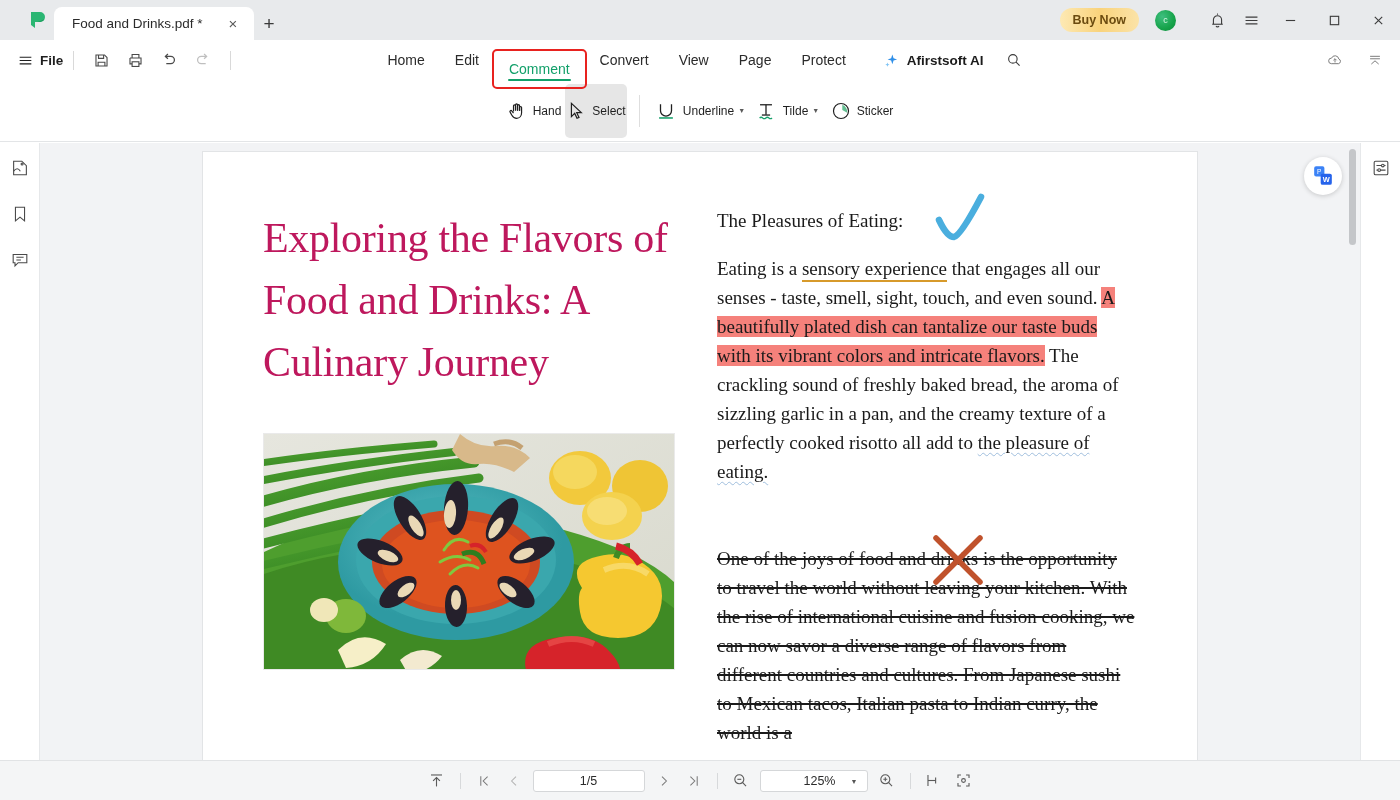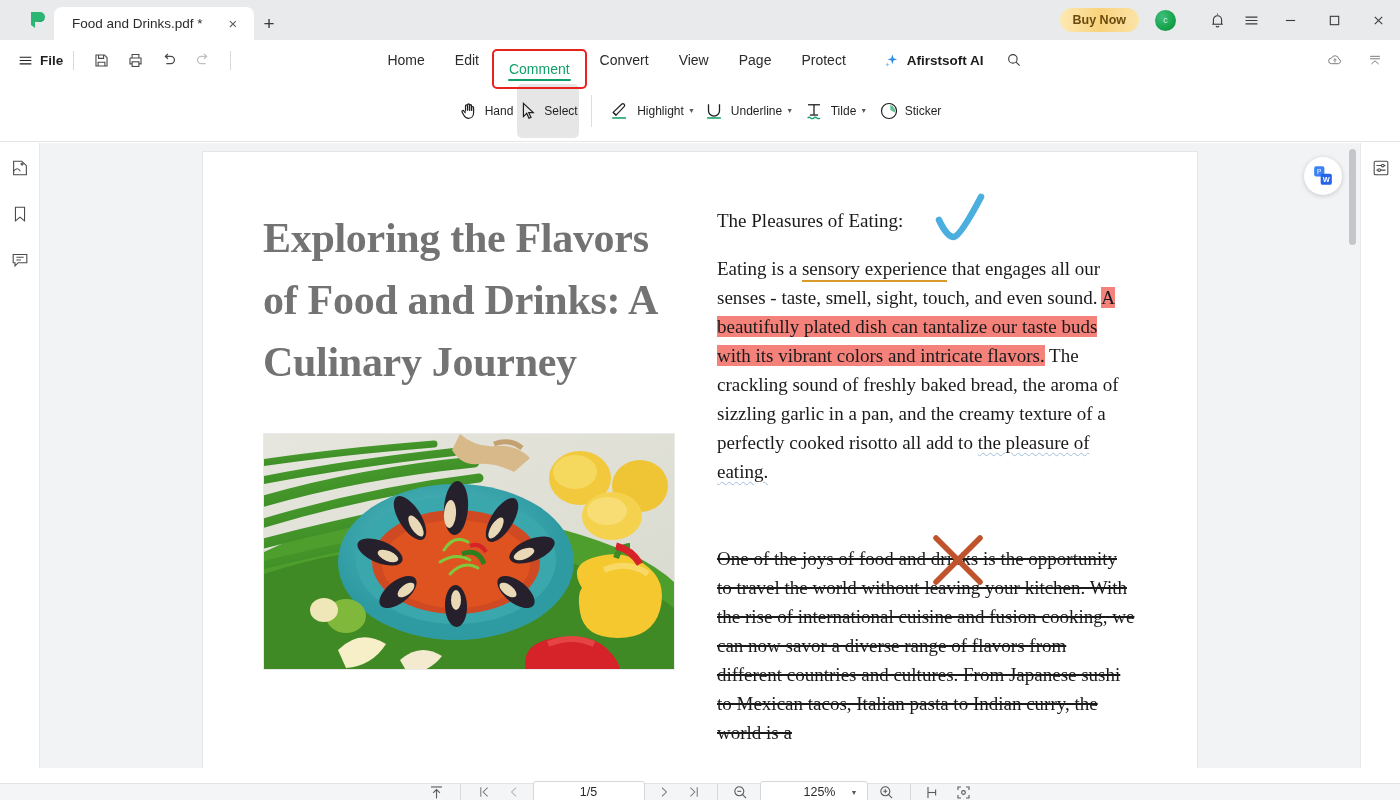--- a/index.html
+++ b/index.html
@@ -171,22 +171,22 @@
     top: 9px; width: 994px; height: 620px;
     background: #ffffff; box-shadow: 0 0 0 1px #e2e4e6;
     padding: 55px 60px 0 60px;
     display: flex; gap: 42px;
   }
   .col-left { width: 412px; flex-shrink: 0; }
   .col-right { width: 418px; flex-shrink: 0; position: relative; }
 
   .doc-title {
     font-family: "Liberation Serif", serif;
-    font-weight: bold; font-size: 42px; line-height: 1.48;
-    color: #737373; letter-spacing: -0.3px;
+    font-weight: normal; font-size: 42px; line-height: 1.48;
+    color: #be185d; letter-spacing: -0.3px;
   }
   .doc-photo {
     margin-top: 40px; width: 412px; height: 237px;
     border: 1px solid #eaeaea; overflow: hidden; position: relative;
   }
   .heading {
     font-family: "Liberation Serif", serif;
     font-size: 19px; color: #1a1a1a; line-height: 1.5;
   }
   .para {
@@ -226,21 +226,21 @@
     position: absolute; right: 4px; top: 6px; width: 7px; height: 602px;
     background: transparent;
   }
   .vscroll-thumb {
     position: absolute; top: 0; left: 0; width: 7px; height: 96px;
     background: #c4c6c9; border-radius: 4px; cursor: pointer;
   }
 
   
   .statusbar {
-    position: absolute; bottom: 0; left: 0; right: 0; height: 17px;
+    position: absolute; bottom: 0; left: 0; right: 0; height: 40px;
     background: #f4f5f6; border-top: 1px solid #e1e3e5;
     display: flex; align-items: center; justify-content: center; gap: 0;
   }
   .sb-icon {
     width: 30px; height: 24px; display: flex;
     align-items: center; justify-content: center;
     color: #5b5b5b; cursor: pointer;
   }
   .sb-icon.dim { color: #b4b4b4; }
   .sb-sep { width: 1px; height: 16px; background: #d7d9db; margin: 0 8px; }
@@ -405,31 +405,20 @@
 
   <div class="tool active">
     <svg width="22" height="22" viewBox="0 0 24 24" fill="none" stroke="#1f1f1f" stroke-width="1.3">
       <path d="M7 3.6 L7 18.2 L10.6 14.6 L13.1 20 L15.3 19 L12.8 13.8 L17.8 13.8 Z"></path>
     </svg>
     <span class="tool-label">Select</span>
   </div>
 
   <div class="tool-sep"></div>
 
-  <div class="tool wide">
-    <svg width="24" height="22" viewBox="0 0 26 24" fill="none">
-      <path d="M5.5 13.5 L14.8 4.6 a1.9 1.9 0 0 1 2.7 2.7 L8.7 16.6 Z" stroke="#1f1f1f" stroke-width="1.3"></path>
-      <path d="M5.5 13.5 L8.7 16.6" stroke="#1f1f1f" stroke-width="1.3"></path>
-      <path d="M4.5 19.6 h15" stroke="#16a06a" stroke-width="1.7"></path>
-    </svg>
-    <span class="tool-label">
-      <span>Highlight</span>
-      <span class="caret">▼</span>
-    </span>
-  </div>
 
   <div class="tool wide">
     <svg width="24" height="22" viewBox="0 0 26 24" fill="none">
       <path d="M7 4.6 v7 a6 6 0 0 0 12 0 v-7" stroke="#1f1f1f" stroke-width="1.4"></path>
       <path d="M5.5 19.6 h15" stroke="#16a06a" stroke-width="1.7"></path>
     </svg>
     <span class="tool-label">
       <span>Underline</span>
       <span class="caret">▼</span>
     </span>

